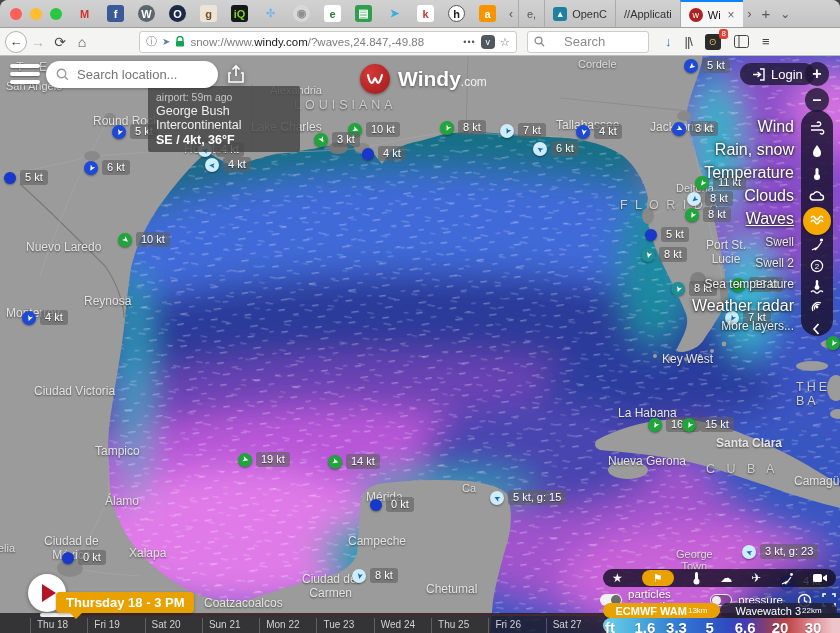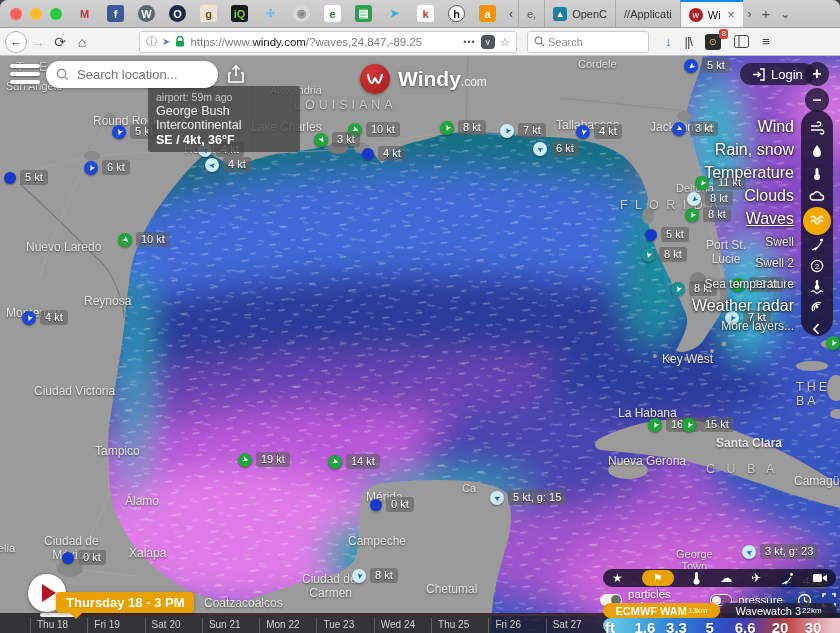--- a/index.html
+++ b/index.html
@@ -19,21 +19,21 @@
   .tab.active{background:#f6f6f6;border-top:2px solid #0a84ff;color:#111;max-width:96px;}
   .tab .fav{width:14px;height:14px;border-radius:50%;flex:0 0 auto;display:flex;align-items:center;justify-content:center;}
   .tab .close{color:#666;font-size:12px;margin-left:2px;}
   .navbar{position:absolute;left:0;top:28px;width:840px;height:28px;background:#f4f4f2;border-bottom:1px solid #bdbdbd;display:flex;align-items:center;}
   .navbtn{color:#4a4a4a;font-size:14px;width:22px;text-align:center;flex:0 0 auto;}
   .backbtn{width:22px;height:22px;border:1px solid #b3b3b3;background:#fff;border-radius:50%;margin-left:5px;display:flex;align-items:center;justify-content:center;font-size:13px;color:#333;}
   .fwd{color:#b5b5b5;}
   .urlbar{display:flex;align-items:center;gap:5px;background:#fff;border:1px solid #ccc;border-radius:3px;height:22px;margin-left:46px;width:378px;padding:0 6px;font-size:11.5px;flex:0 0 auto;}
   .urltext{white-space:nowrap;overflow:hidden;flex:1;}
   .urltext .dim{color:#7d7d7d;} .urltext .dom{color:#1a1a1a;}
-  .searchbar{display:flex;align-items:center;gap:3px;background:#fff;border:1px solid #ccc;border-radius:3px;height:22px;margin-left:10px;width:122px;padding:0 6px;font-size:11px;color:#8b8b8b;flex:0 0 auto;}
+  .searchbar{display:flex;align-items:center;gap:19px;background:#fff;border:1px solid #ccc;border-radius:3px;height:22px;margin-left:10px;width:122px;padding:0 6px;font-size:13px;color:#8b8b8b;flex:0 0 auto;}
   .toolicons{display:flex;align-items:center;gap:13px;margin-left:16px;color:#454545;font-size:13px;}
   .dl{color:#1f6fe0;font-weight:bold;}
   .tm{position:relative;width:16px;height:16px;background:#2b2b2b;border-radius:3px;color:#d8b26a;font-size:9px;display:flex;align-items:center;justify-content:center;}
   .badge{position:absolute;top:-5px;right:-7px;background:#e33e32;color:#fff;font-size:8px;border-radius:3px;padding:0 2px;line-height:10px;}
   .lockico{color:#12a454;font-size:11px;}
 
   
   .map{position:absolute;left:0;top:56px;width:840px;height:577px;overflow:hidden;background:#9b9b9b;}
   .map svg.base{position:absolute;left:0;top:0;}
   .maplabel{position:absolute;color:#e3e3e3;font-size:12px;text-shadow:0 1px 2px rgba(0,0,0,.55);white-space:pre-line;z-index:3;}
@@ -154,21 +154,21 @@
     <div class="navbtn">⌂</div>
     <div class="urlbar">
       <span style="color:#8a8a8a;font-size:11px;">ⓘ</span>
       <span style="color:#5a7fae;font-size:10px;">➤</span>
       <span class="lockico">
         <svg class="ic" width="10" height="11" viewBox="0 0 10 11">
             <path d="M2 5V3.5a3 3 0 0 1 6 0V5" fill="none" stroke="#12a454" stroke-width="1.4"></path>
             <rect x="1" y="5" width="8" height="5.5" rx="1" fill="#12a454"></rect>
           </svg>
       </span>
-      <span class="urltext"><span class="dim">https://www.</span><span class="dom">windy.com</span><span class="dim">/?waves,24.847,-89.25</span></span>
+      <span class="urltext"><span class="dim">snow://www.</span><span class="dom">windy.com</span><span class="dim">/?waves,24.847,-49.88</span></span>
       <span style="color:#555;font-size:9px;letter-spacing:1px;">•••</span>
       <span style="background:#50585f;color:#fff;border-radius:4px;width:14px;height:14px;font-size:9px;display:inline-flex;align-items:center;justify-content:center;">v</span>
       <span style="color:#666;">☆</span>
     </div>
     <div class="searchbar">
       <svg class="ic" width="11" height="11" viewBox="0 0 11 11">
           <circle cx="4.5" cy="4.5" r="3.4" fill="none" stroke="#8b8b8b" stroke-width="1.3"></circle>
           <path d="M7 7l3 3" stroke="#8b8b8b" stroke-width="1.3"></path>
         </svg>
       <span>Search</span>
@@ -507,21 +507,21 @@
         <div class="maplabel city" style="left: 618px; top: 350px;">La Habana</div>
         <div class="maplabel city" style="left: 716px; top: 380px; font-weight: bold;">Santa Clara</div>
         <div class="maplabel city" style="left: 608px; top: 398px;">Nueva Gerona</div>
         <div class="maplabel region" style="left: 706px; top: 406px; letter-spacing: 4px;">C U B A</div>
         <div class="maplabel city" style="left: 794px; top: 418px;">Camagüey</div>
         <div class="maplabel city" style="left: 26px; top: 184px;">Nuevo Laredo</div>
         <div class="maplabel city" style="left: 78px; top: 238px; margin-left: 6px;">Reynosa</div>
         <div class="maplabel city" style="left: 6px; top: 250px;">Monterrey</div>
         <div class="maplabel city" style="left: 34px; top: 328px;">Ciudad Victoria</div>
         <div class="maplabel city" style="left: 95px; top: 388px;">Tampico</div>
-        <div class="maplabel city" style="left: 105px; top: 438px; margin-left: 20px;">Álamo</div>
+        <div class="maplabel city" style="left: 105px; top: 438px;">Álamo</div>
         <div class="maplabel city" style="left: 129px; top: 490px;">Xalapa</div>
         <div class="maplabel small" style="left: -2px; top: 486px;">elia</div>
         <div class="maplabel city center" style="left: 44px; top: 478px;">Ciudad de
 México</div>
         <div class="maplabel city" style="left: 348px; top: 478px;">Campeche</div>
         <div class="maplabel city center" style="left: 302px; top: 516px;">Ciudad del
 Carmen</div>
         <div class="maplabel city" style="left: 426px; top: 526px;">Chetumal</div>
         <div class="maplabel city" style="left: 366px; top: 434px;">Mérida</div>
         <div class="maplabel small" style="left: 462px; top: 426px;">Ca</div>

